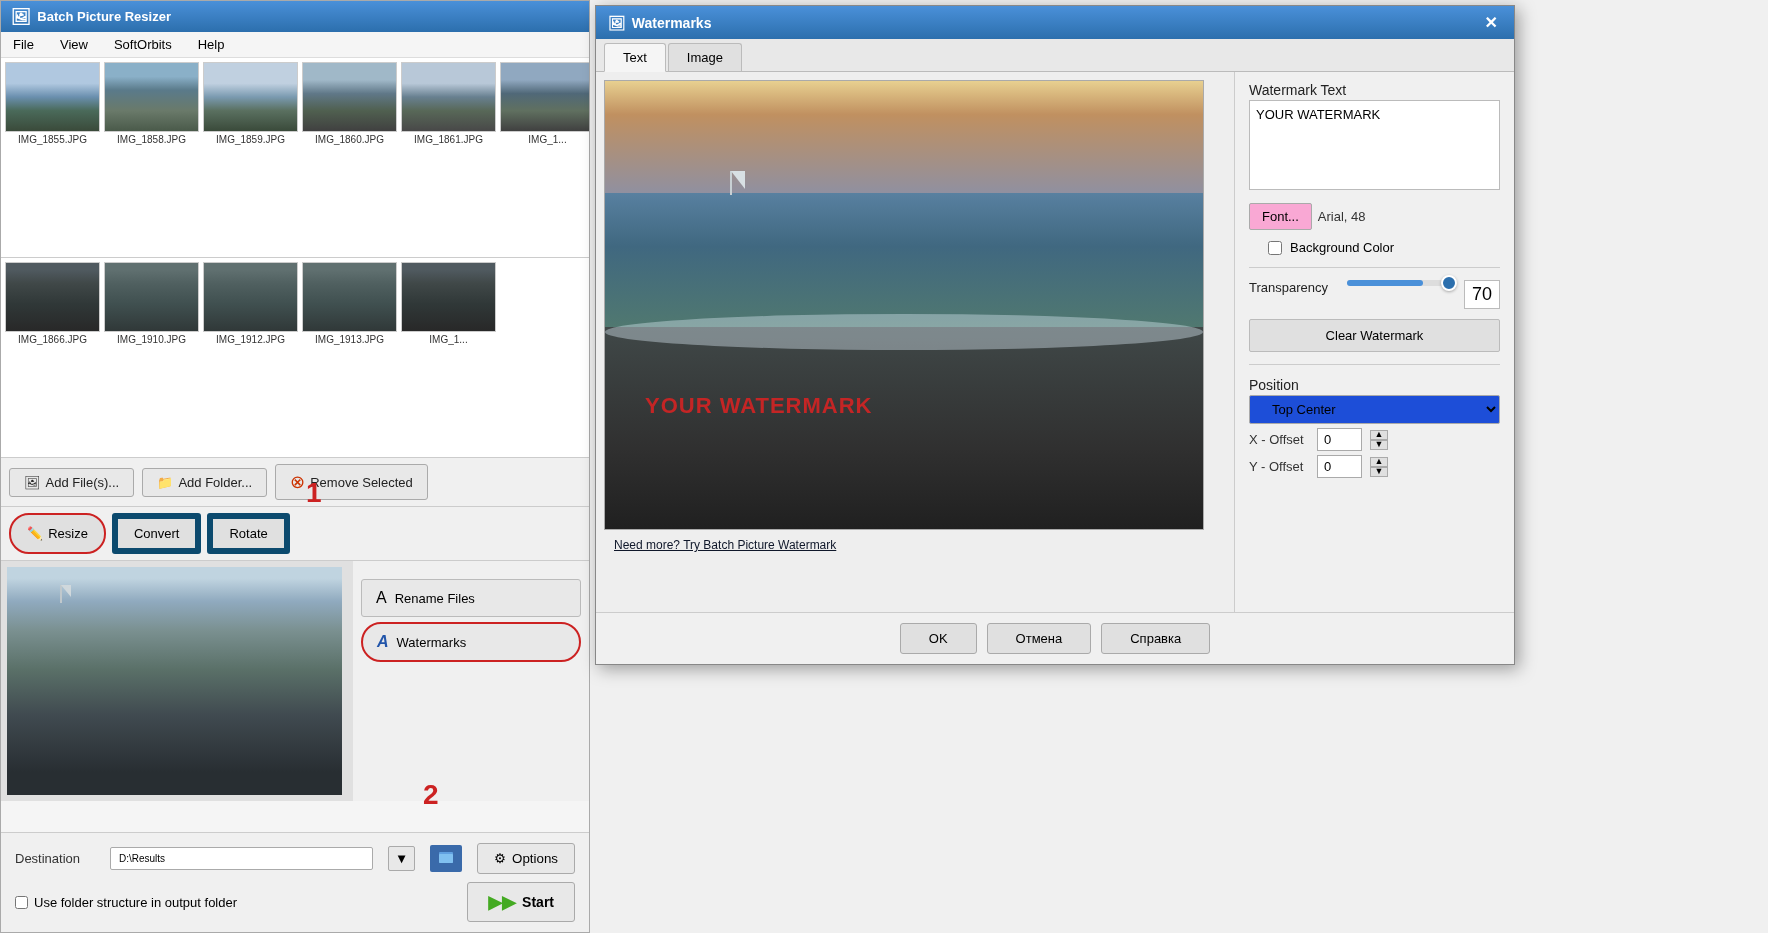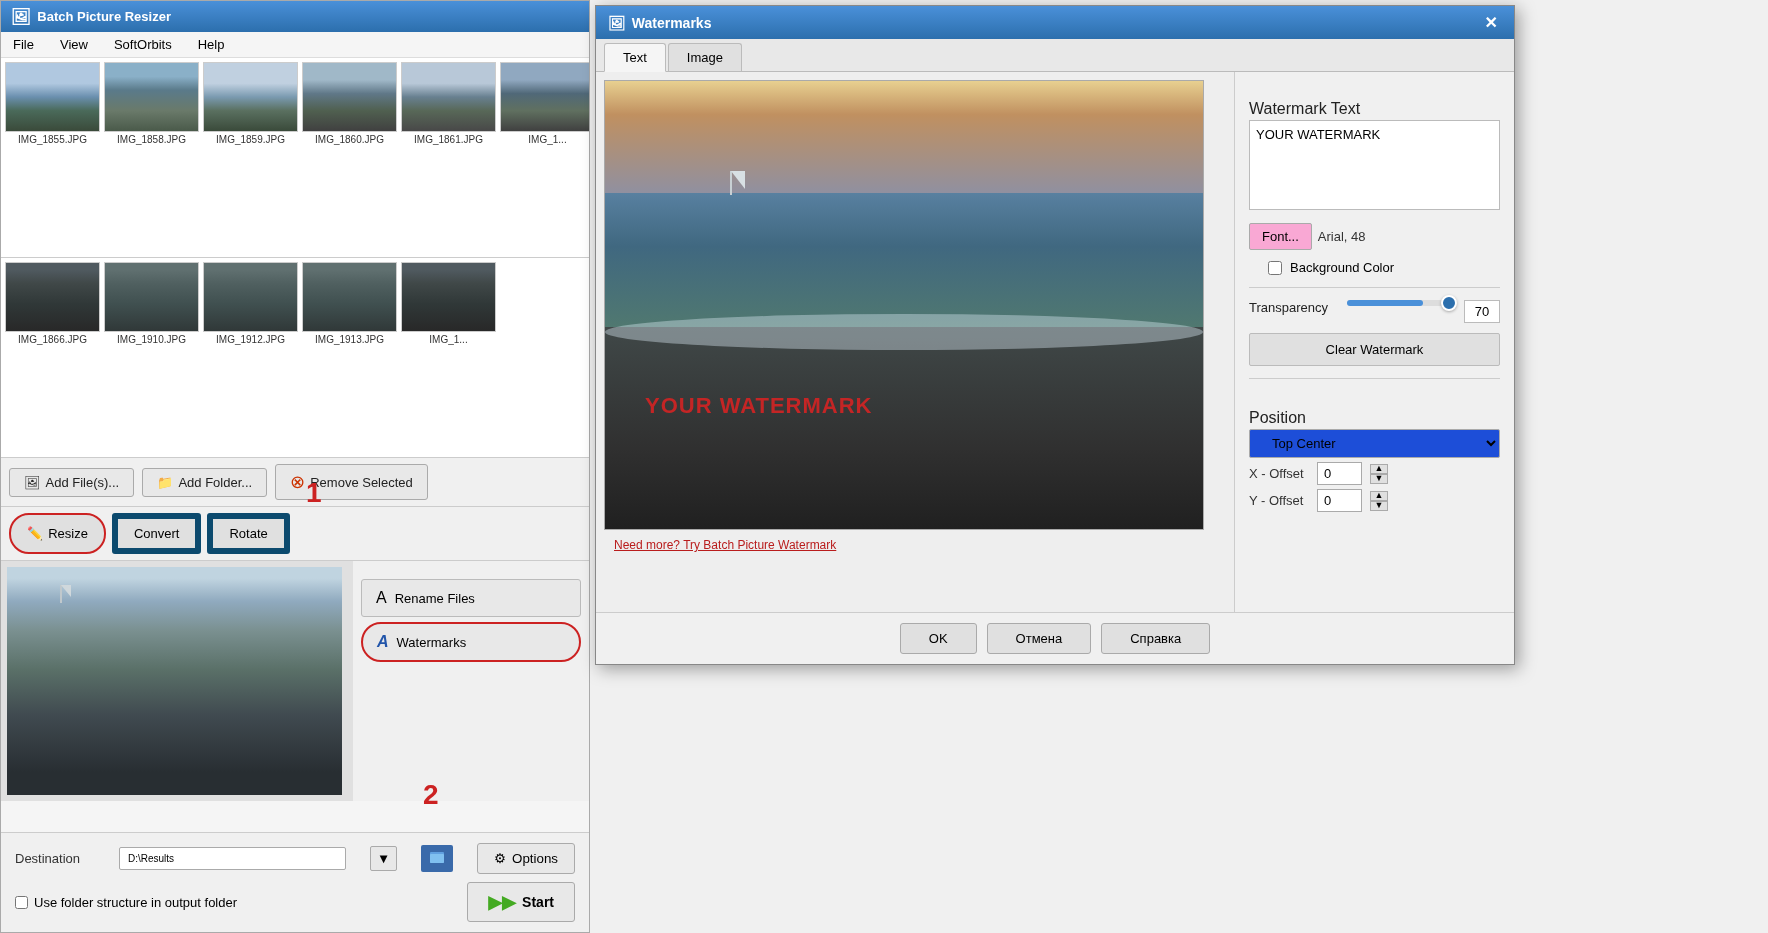--- a/index.html
+++ b/index.html
@@ -89,21 +89,21 @@
       background: linear-gradient(180deg, #b8c8d0 20%, #8090a0 35%, #7a9080 50%, #505860 70%, #303838 90%);
       margin: 4px 8px;
     }
 
     
     .bottom-area {
       position: absolute; bottom: 0; left: 0; right: 0;
       background: #f0f0f0; border-top: 1px solid #ccc;
       padding: 10px 14px;
     }
-    .dest-row { display: flex; align-items: center; gap: 24px; margin-bottom: 8px; }
+    .dest-row { display: flex; align-items: center; gap: 15px; margin-bottom: 8px; }
     .dest-label { font-size: 13px; color: #333; min-width: 80px; }
     .dest-input {
       flex: 1; padding: 5px 8px; border: 1px solid #aaa;
       border-radius: 2px; font-size: 10px; background: white;
     }
     .dest-dropdown {
       padding: 4px 6px; background: #e8e8e8;
       border: 1px solid #aaa; border-radius: 2px; cursor: pointer;
     }
     .dest-browse {
@@ -166,31 +166,31 @@
       border: 1px solid #aaa;
     }
     .watermark-text-overlay {
       position: absolute; bottom: 110px; left: 40px;
       color: #dd2222; font-size: 22px; font-weight: 700;
       font-family: Arial, sans-serif; opacity: 0.85;
       letter-spacing: 1px;
     }
 
     .dialog-link {
-      padding: 8px 10px; font-size: 12px; color: #b91c1c; text-decoration: underline;
+      padding: 8px 10px; font-size: 12px; color: #0f172a; text-decoration: underline;
       cursor: pointer; background: #eee;
     }
 
     
     .dialog-right {
       width: 280px; background: #f0f0f0;
       border-left: 1px solid #ccc; padding: 10px 14px;
       display: flex; flex-direction: column; gap: 10px;
     }
-    .right-label { font-size: 16px; color: #222; font-weight: 500; margin-bottom: 2px; margin-top: 18px; }
+    .right-label { font-size: 14px; color: #222; font-weight: 500; margin-bottom: 2px; }
     .watermark-textarea {
       width: 100%; height: 90px; padding: 6px;
       border: 1px solid #bbb; background: white;
       font-size: 13px; resize: none; font-family: Arial;
     }
     .textarea-wrap { position: relative; }
     .font-row { display: flex; align-items: center; gap: 6px; }
     .font-btn {
       padding: 5px 12px; background: #f9a8d4;
       border: 1px solid #aaa; border-radius: 2px;
@@ -213,21 +213,21 @@
     }
     .slider-thumb {
       position: absolute; right: -1px; top: 50%;
       transform: translateY(-50%);
       width: 16px; height: 16px; background: #2c6fad;
       border-radius: 50%; border: 2px solid white;
       box-shadow: 0 1px 3px rgba(0,0,0,0.3);
     }
     .slider-value {
       width: 36px; text-align: center; padding: 3px 4px;
-      border: 1px solid #bbb; background: white; font-size: 13px;
+      border: 1px solid #bbb; background: white; font-size: 18px;
     }
     .clear-btn {
       padding: 8px; background: #e0e0e0;
       border: 1px solid #bbb; border-radius: 2px;
       cursor: pointer; font-size: 13px; text-align: center;
       width: 100%;
     }
     .position-row { display: flex; align-items: center; gap: 6px; }
     .position-select {
       flex: 1; padding: 5px 18px; border: 1px solid #aaa;

